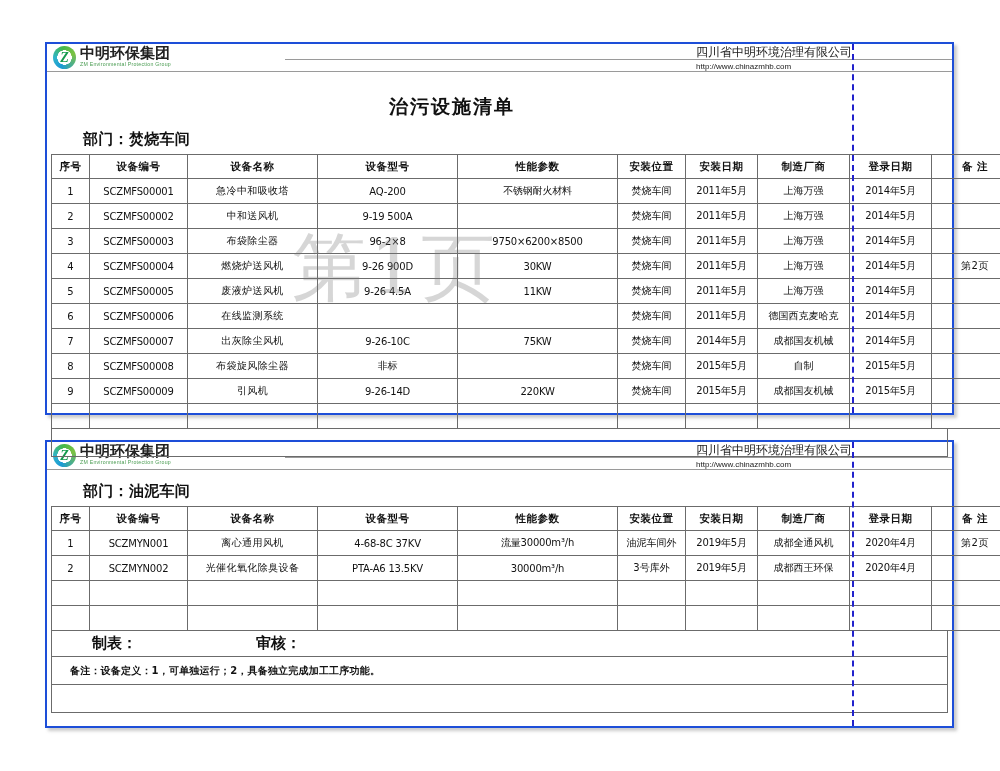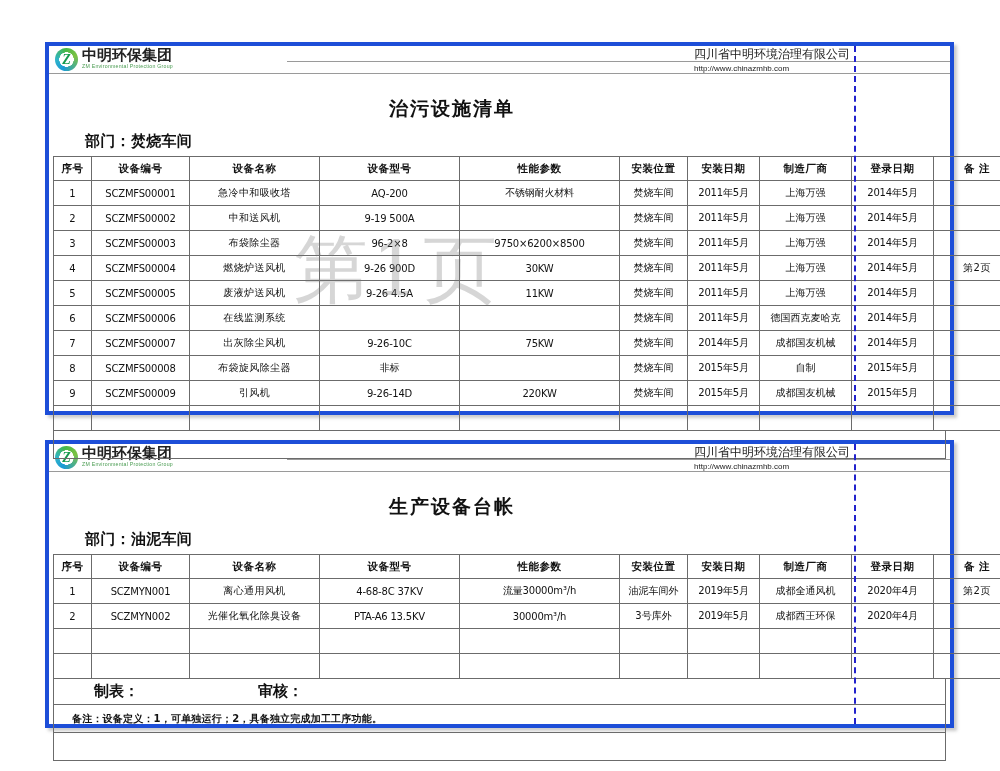--- a/index.html
+++ b/index.html
@@ -15,21 +15,21 @@
     position: relative;
     width: 1000px;
     height: 771px;
     background: #ffffff;
   }
 
   
   .sheet {
     position: absolute;
     background: #ffffff;
-    border: 4px solid #1d4ed8;
+    border: 2px solid #1d4ed8;
     box-sizing: border-box;
     box-shadow: 3px 3px 3px rgba(140,140,140,0.45);
   }
   #sheet-1 { left: 45px; top: 42px; width: 909px; height: 373px; }
   #sheet-2 { left: 45px; top: 440px; width: 909px; height: 288px; }
 
   
   .pagebreak {
     position: absolute;
     top: 0;
@@ -452,21 +452,20 @@
           <div class="logo-cn">中明环保集团</div>
           <div class="logo-en">ZM Environmental Protection Group</div>
         </div>
       </div>
       <div class="company">
         <div class="company-name">四川省中明环境治理有限公司</div>
         <div class="company-url">http://www.chinazmhb.com</div>
       </div>
     </div>
 
-    <div class="doc-title">生产设备台帐</div>
     <div class="dept">部门：油泥车间</div>
 
     <div class="tbl-layer">
       <table class="grid">
         <colgroup>
           <col style="width:38px">
             <col style="width:98px">
             <col style="width:130px">
           <col style="width:140px">
             <col style="width:160px">

